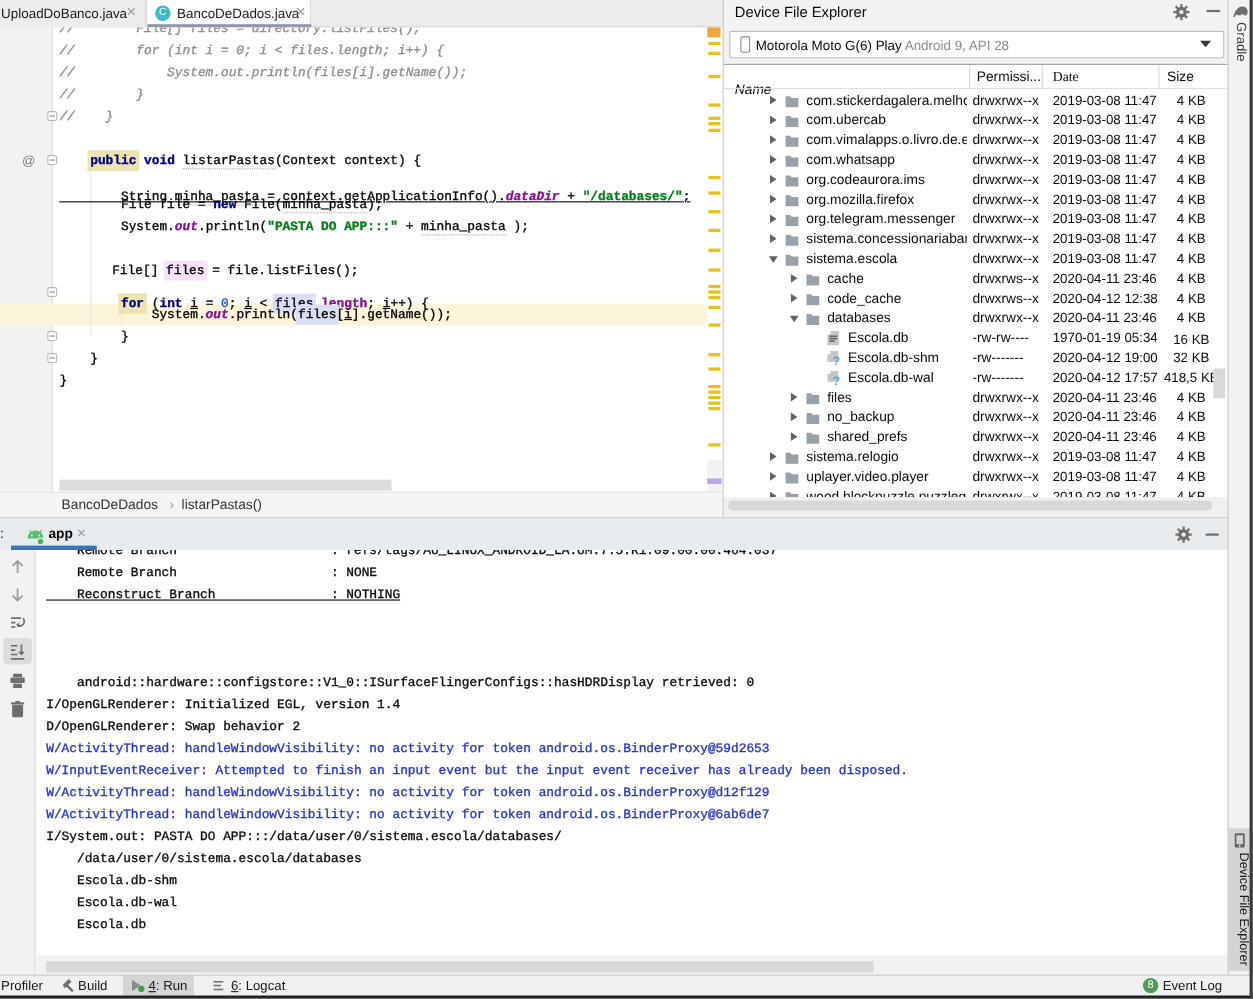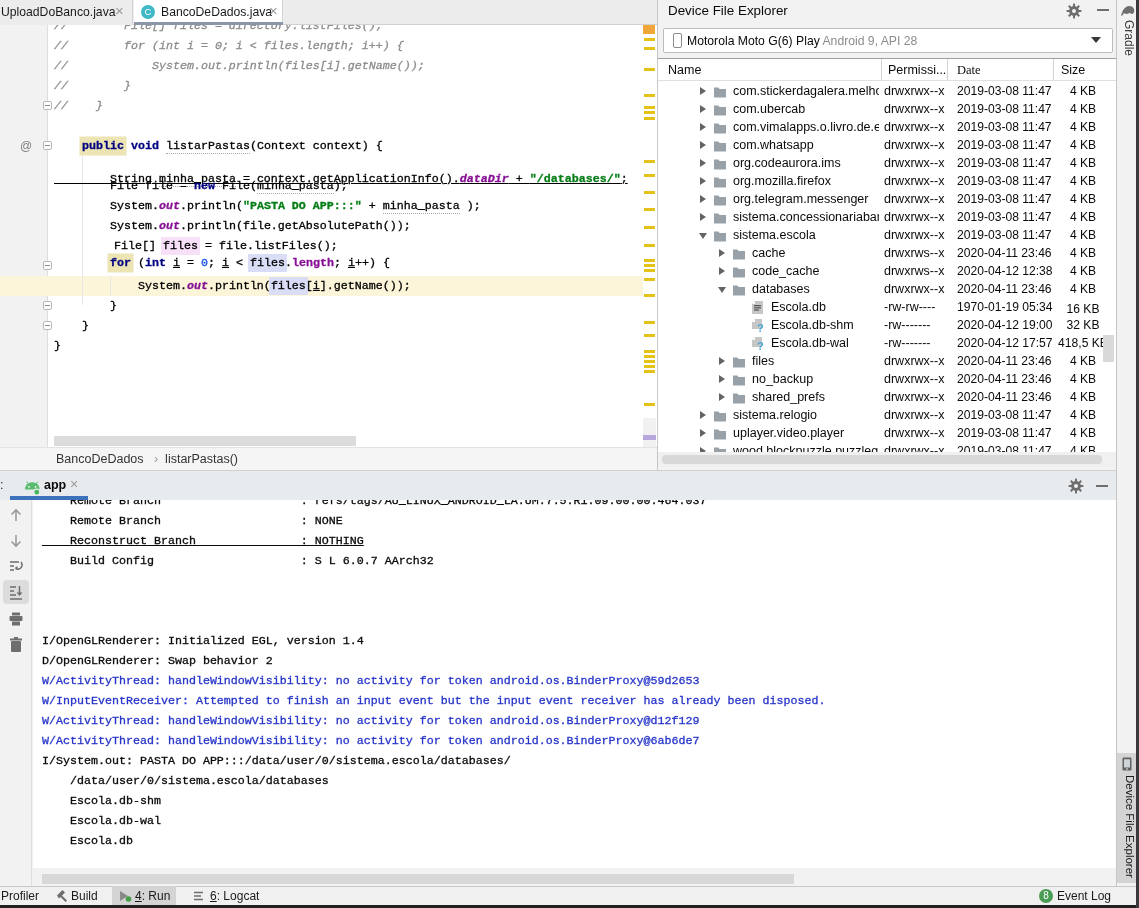--- a/index.html
+++ b/index.html
@@ -38,23 +38,22 @@
 <div class="abs" style="left:110px;top:251px;width:1px;height:20px;background:#e7e7e7;"></div>
 <pre class="abs" style="left:54px;top:-9.5px;height:20px;color:#000;"><span class="cmt">//        File[] files = directory.listFiles();</span></pre>
 <pre class="abs" style="left:54px;top:10.5px;height:20px;color:#000;"><span class="cmt">//        for (int i = 0; i &lt; files.length; i++) {</span></pre>
 <pre class="abs" style="left:54px;top:30.5px;height:20px;color:#000;"><span class="cmt">//            System.out.println(files[i].getName());</span></pre>
 <pre class="abs" style="left:54px;top:50.5px;height:20px;color:#000;"><span class="cmt">//        }</span></pre>
 <pre class="abs" style="left:54px;top:70.5px;height:20px;color:#000;"><span class="cmt">//    }</span></pre>
 <pre class="abs" style="left:54px;top:110.5px;height:20px;color:#000;">    <span class="kw hlkw">public</span> <span class="kw">void</span> <span class="wavy">listarPastas</span>(Context context) {</pre>
 <pre class="abs" style="left:54px;top:144px;height:20px;color:#000;text-decoration:underline;">        String <span class="wavy">minha_pasta</span> = context.getApplicationInfo().<span class="fld">dataDir</span> + <span class="str">"/databases/"</span>;</pre>
 <pre class="abs" style="left:54px;top:150.5px;height:20px;color:#000;">        File file = <span class="kw">new</span> File(<span class="wavy">minha_pasta</span>);</pre>
 <pre class="abs" style="left:54px;top:170.5px;height:20px;color:#000;">        System.<span class="fld">out</span>.println(<span class="str">"PASTA DO APP:::"</span> + <span class="wavy">minha_pasta</span> );</pre>
-<pre class="abs" style="left:54px;top:190.5px;height:20px;color:#000;">        System.<span class="fld">out</span>.println(file.getAbsolutePath());</pre>
-<pre class="abs" style="left:58px;top:210.5px;height:20px;color:#000;">        File[] <span class="hlw">files</span> = file.listFiles();</pre>
-<pre class="abs" style="left:54px;top:228px;height:20px;color:#000;text-align:right;">        <span class="kw hlkw">for</span> (<span class="kw">int</span> <span class="un">i</span> = <span class="num">0</span>; <span class="un">i</span> &lt; <span class="hlr">files</span>.<span class="fld2">length</span>; <span class="un">i</span>++) {</pre>
+<pre class="abs" style="left:46px;top:210.5px;height:20px;color:#000;">        File[] <span class="hlw">files</span> = file.listFiles();</pre>
+<pre class="abs" style="left:54px;top:241px;height:20px;color:#000;text-align:right;">        <span class="kw hlkw">for</span> (<span class="kw">int</span> <span class="un">i</span> = <span class="num">0</span>; <span class="un">i</span> &lt; <span class="hlr">files</span>.<span class="fld2">length</span>; <span class="un">i</span>++) {</pre>
 <pre class="abs" style="left:54px;top:250.5px;height:20px;color:#000;">            System.<span class="fld">out</span>.println(<span class="hlr">files</span>[<span class="un">i</span>].getName());</pre>
 <pre class="abs" style="left:54px;top:270.5px;height:20px;color:#000;">        }</pre>
 <pre class="abs" style="left:54px;top:290.5px;height:20px;color:#000;">    }</pre>
 <pre class="abs" style="left:54px;top:310.5px;height:20px;color:#000;">}</pre>
 <div class="abs" style="left:20px;top:114px;width:14px;height:14px;color:#7f7f7f;font-size:12px;font-family:'Liberation Sans';">@</div>
 <div class="abs" style="left:43px;top:76.0px;width:9px;height:9px;background:#fff;border:1px solid #b9b9b9;border-radius:2px;"></div>
 <div class="abs" style="left:45px;top:80.0px;width:5px;height:1px;background:#8c8c8c;"></div>
 <div class="abs" style="left:43px;top:116.0px;width:9px;height:9px;background:#fff;border:1px solid #b9b9b9;border-radius:2px;"></div>
 <div class="abs" style="left:45px;top:120.0px;width:5px;height:1px;background:#8c8c8c;"></div>
 <div class="abs" style="left:43px;top:236.0px;width:9px;height:9px;background:#fff;border:1px solid #b9b9b9;border-radius:2px;"></div>
@@ -109,21 +108,21 @@
     <rect x="7" y="0.6" width="2" height="3.4" fill="#6e6e6e" transform="rotate(315 8 8)"></rect>
     <circle cx="8" cy="8" r="4.9" fill="#6e6e6e"></circle>
     <circle cx="8" cy="8" r="2" fill="#f2f2f2"></circle>
   </svg>
 <div class="abs" style="left:1097px;top:9px;width:12px;height:2px;background:#6e6e6e;"></div>
 <div class="abs" style="left:663px;top:28px;width:450px;height:25px;background:#fff;border:1px solid #bdbdbd;border-radius:2px;"></div>
 <div class="abs" style="left:673px;top:33px;width:9px;height:15px;border:1px solid #8c8c8c;border-radius:2px;"></div>
 <div class="abs" style="left:687px;top:34px;font-size:12.2px;color:#0a0a0a;">Motorola Moto G(6) Play <span style="color:#8c8c8c;">Android 9, API 28</span></div>
 <div class="abs" style="left:1091px;top:37px;width:0;height:0;border-left:5px solid transparent;border-right:5px solid transparent;border-top:6px solid #383838;"></div>
 <div class="abs" style="left:658px;top:58px;width:458px;height:394px;background:#fff;border-top:1px solid #a0a0a0;"></div>
-<div class="abs ui" style="left:668px;top:63px;">Name</div>
+<div class="abs ui" style="left:668px;top:74px;font-style:italic;">Name</div>
 <div class="abs ui" style="left:888px;top:63px;">Permissi...</div>
 <div class="abs ui" style="left:957px;top:63px;font-family:Liberation Serif, serif;">Date</div>
 <div class="abs ui" style="left:1061px;top:63px;">Size</div>
 <div class="abs" style="left:881px;top:59px;width:1px;height:21px;background:#d4d4d4;"></div>
 <div class="abs" style="left:947px;top:59px;width:1px;height:21px;background:#d4d4d4;"></div>
 <div class="abs" style="left:1053px;top:59px;width:1px;height:21px;background:#d4d4d4;"></div>
 <div class="abs" style="left:658px;top:80px;width:458px;height:1px;background:#e0e0e0;"></div>
 <div class="abs" style="left:658px;top:81px;width:446px;height:371px;overflow:hidden;">
 <div class="abs" style="left:42px;top:6px;width:0;height:0;border-top:4.5px solid transparent;border-bottom:4.5px solid transparent;border-left:6px solid #646464;"></div>
 <svg class="abs" style="left:56px;top:5px;" width="12" height="12" viewBox="0 0 12 12">
@@ -354,21 +353,21 @@
 <svg class="abs" style="left:9px;top:637px;" width="14" height="16" viewBox="0 0 14 16">
     <rect x="2" y="4" width="10" height="11" rx="1" fill="#6e6e6e"></rect>
     <rect x="1" y="1.5" width="12" height="2" fill="#6e6e6e"></rect>
     <rect x="5" y="0" width="4" height="2" fill="#6e6e6e"></rect>
   </svg>
 
 <div class="abs" style="left:33px;top:500px;width:1083px;height:368px;background:#fff;overflow:hidden;">
 <pre class="abs" style="left:9px;top:-9px;color:#0a0a0a;">    Remote Branch                    : refs/tags/AU_LINUX_ANDROID_LA.UM.7.5.R1.09.00.00.464.037</pre>
 <pre class="abs" style="left:9px;top:11px;color:#0a0a0a;">    Remote Branch                    : NONE</pre>
 <pre class="abs" style="left:9px;top:31px;color:#0a0a0a;text-decoration:underline;">    Reconstruct Branch               : NOTHING</pre>
-<pre class="abs" style="left:9px;top:51px;color:#0a0a0a;">    Build Config                     : S L 6.0.7 AArch32</pre>
+<pre class="abs" style="left:9px;top:111px;color:#0a0a0a;">    android::hardware::configstore::V1_0::ISurfaceFlingerConfigs::hasHDRDisplay retrieved: 0</pre>
 <pre class="abs" style="left:9px;top:131px;color:#0a0a0a;">I/OpenGLRenderer: Initialized EGL, version 1.4</pre>
 <pre class="abs" style="left:9px;top:151px;color:#0a0a0a;">D/OpenGLRenderer: Swap behavior 2</pre>
 <pre class="abs blue" style="left:9px;top:171px;color:#2634c9;">W/ActivityThread: handleWindowVisibility: no activity for token android.os.BinderProxy@59d2653</pre>
 <pre class="abs blue" style="left:9px;top:191px;color:#2634c9;">W/InputEventReceiver: Attempted to finish an input event but the input event receiver has already been disposed.</pre>
 <pre class="abs blue" style="left:9px;top:211px;color:#2634c9;">W/ActivityThread: handleWindowVisibility: no activity for token android.os.BinderProxy@d12f129</pre>
 <pre class="abs blue" style="left:9px;top:231px;color:#2634c9;">W/ActivityThread: handleWindowVisibility: no activity for token android.os.BinderProxy@6ab6de7</pre>
 <pre class="abs" style="left:9px;top:251px;color:#0a0a0a;">I/System.out: PASTA DO APP:::/data/user/0/sistema.escola/databases/</pre>
 <pre class="abs" style="left:9px;top:271px;color:#0a0a0a;">    /data/user/0/sistema.escola/databases</pre>
 <pre class="abs" style="left:9px;top:291px;color:#0a0a0a;">    Escola.db-shm</pre>
 <pre class="abs" style="left:9px;top:311px;color:#0a0a0a;">    Escola.db-wal</pre>

